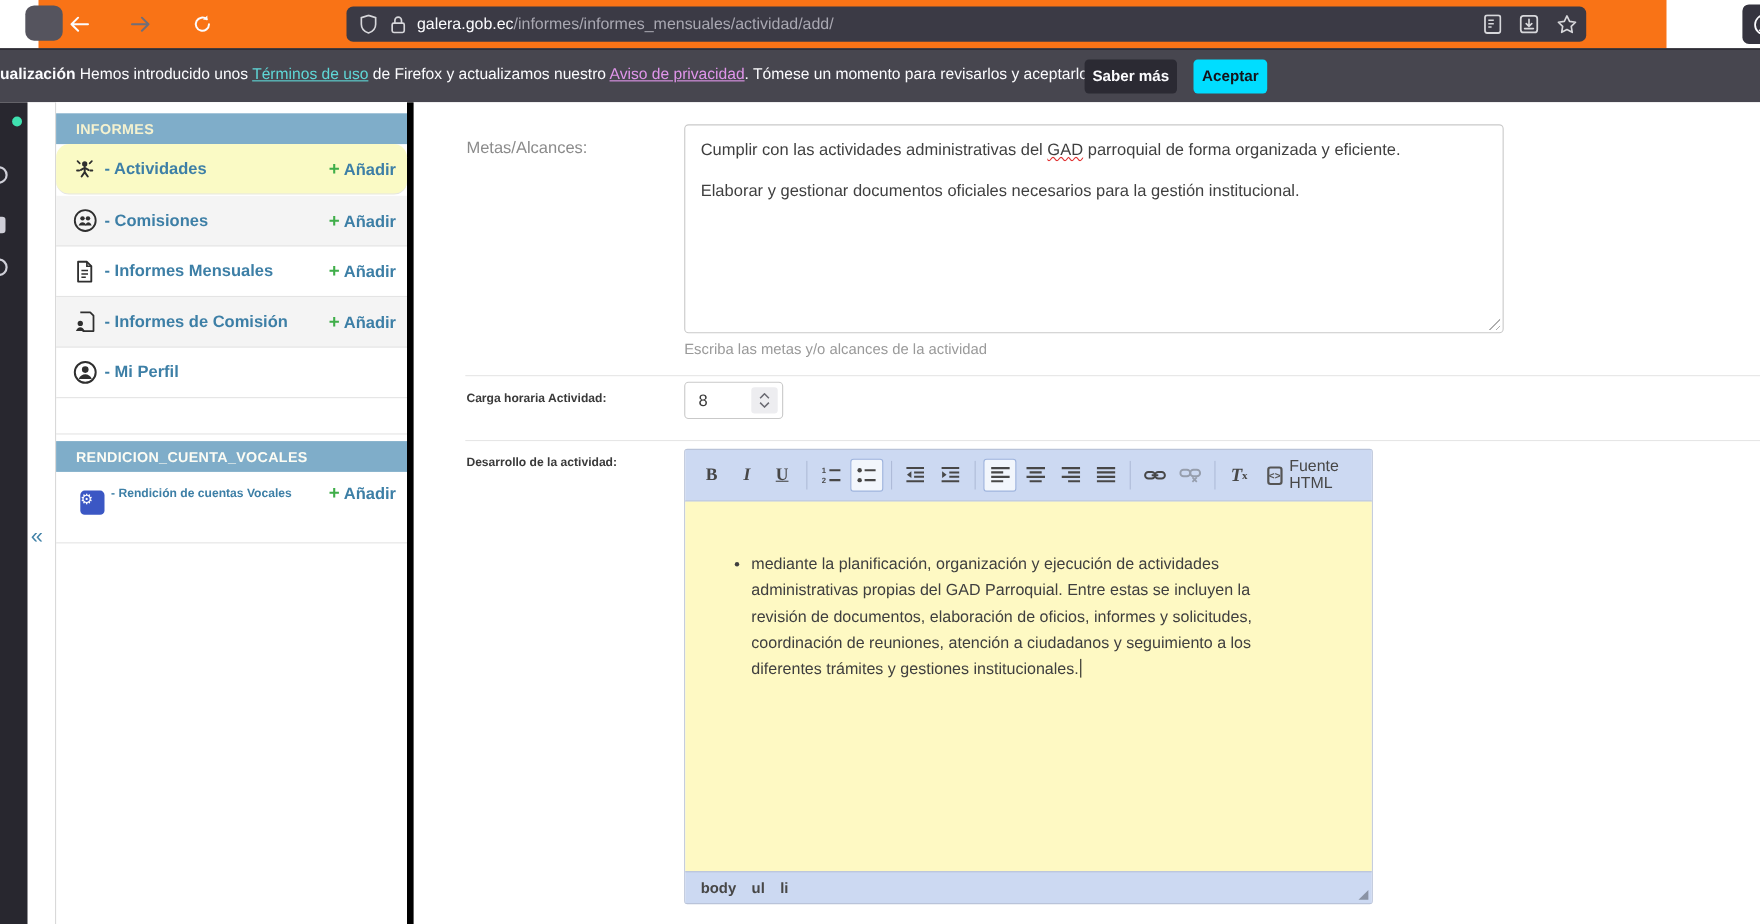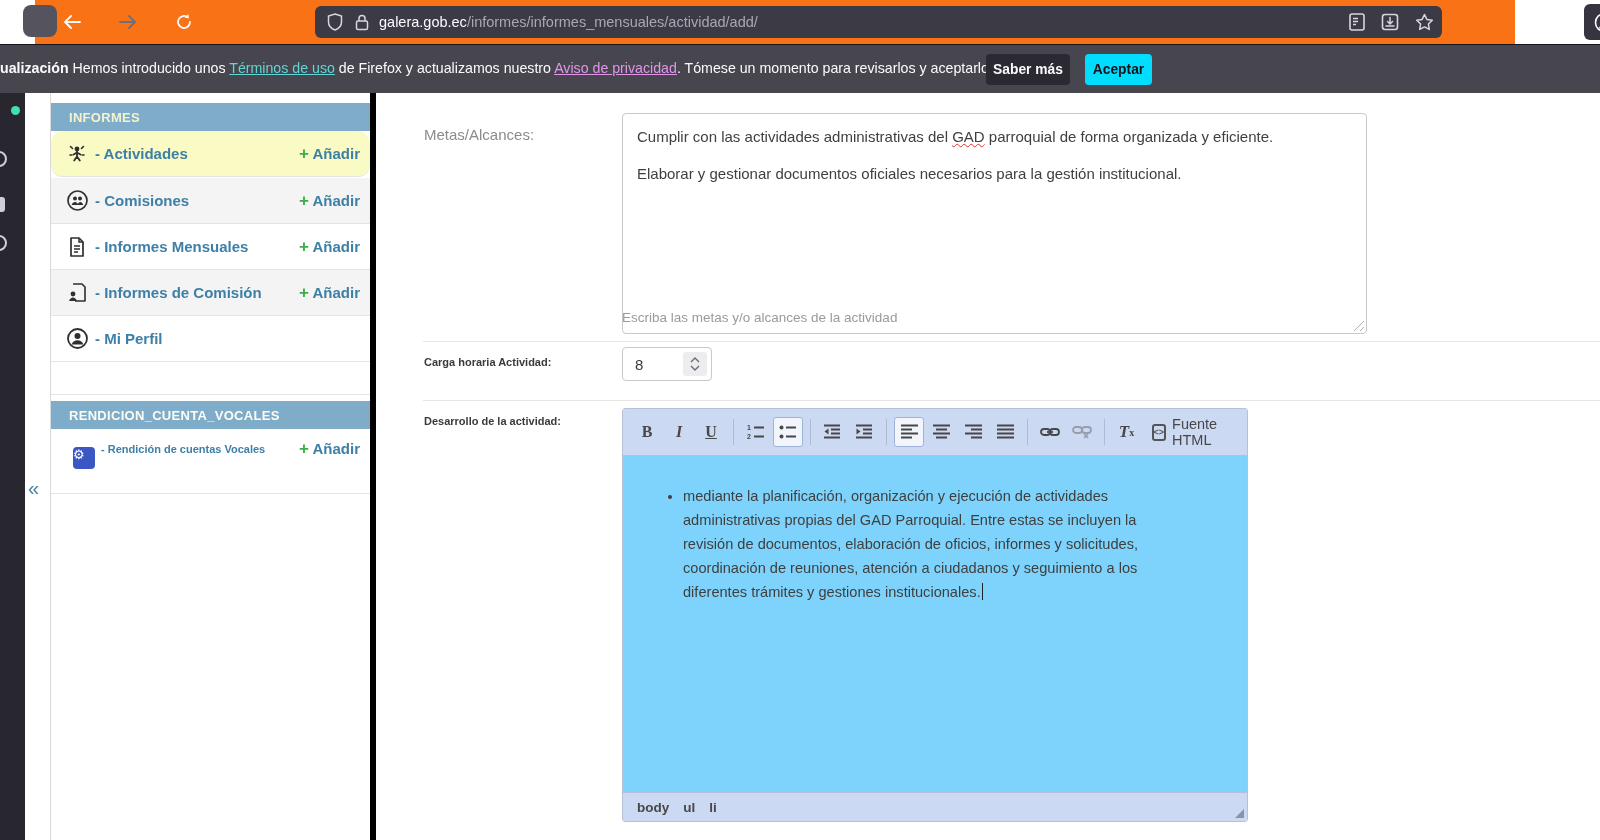--- a/index.html
+++ b/index.html
@@ -76,21 +76,21 @@
   .menu-item-tall .mi-icon { display:inline-block; vertical-align:-6px; margin-right:6px; }
   .menu-item-tall .mi-label { color:#3d7fa6; font-weight:bold; font-size:11px; line-height:18px;text-align:center; }
   .gear-badge { display:inline-flex; width:22px; height:22px; background:#3b57c4;
     border-radius:4px; color:#fff; align-items:center; justify-content:center; font-size:13px; }
 
   
   .form-label-gray { position:absolute; left:424px; font-size:15px; color:#8b8b8b; }
   .form-label-bold { position:absolute; left:424px; font-size:11px; font-weight:bold; color:#3a3a3a; }
   .divider { position:absolute; left:423px; width:1177px; border-top:1px solid #e6e6e6; }
 
-  .metas-box { position:absolute; left:622px; top:20px; width:745px; height:221px;
+  .metas-box { position:absolute; left:622px; top:20px; width:745px; height:190px;
     background:#fff; border:1px solid #c9c9c9; border-radius:4px; padding:11px 14px;
     font-size:15px; color:#3f3f3f; line-height:1.55; overflow:hidden; }
   .metas-box p + p { margin-top:14px; }
   .squiggle { text-decoration:underline; text-decoration-style:wavy;
     text-decoration-color:#e03131; text-decoration-thickness:1px; }
   .resize-handle { position:absolute; right:2px; bottom:2px; width:13px; height:13px;
     background:repeating-linear-gradient(135deg, transparent 0 3px, #9a9a9a 3px 4px); 
     clip-path:polygon(100% 0, 100% 100%, 0 100%); opacity:.8; }
   .help-text { position:absolute; left:622px; top:217px; font-size:13.5px; color:#9a9a9a; }
 
@@ -114,21 +114,21 @@
   .tb-btn.disabled { opacity:.4; cursor:default; }
   .tb-sep { width:1px; height:26px; background:#aebbd8; margin:0 6px; }
   .tb-b { font-weight:bold; font-family:"Liberation Serif",serif; }
   .tb-i { font-style:italic; font-family:"Liberation Serif",serif; font-weight:bold; }
   .tb-u { text-decoration:underline; font-weight:bold; font-family:"Liberation Serif",serif; }
   .tb-tx { font-family:"Liberation Serif",serif; font-style:italic; font-weight:bold; font-size:17px; }
   .tb-tx sub { font-style:normal; font-size:10px; font-weight:bold; }
   .tb-source { padding:0 8px; gap:6px; font-size:14.5px; color:#474747; }
   .src-ico { width:17px; height:17px; border:2px solid #555; border-radius:3px;
     display:flex; align-items:center; justify-content:center; font-size:9px; font-weight:bold; color:#555; }
-  .ed-content { flex:1; background:#7dd3fc; padding:28px 20px 0 40px; overflow:hidden; }
+  .ed-content { flex:1; background:#fef9c3; padding:45px 20px 0 40px; overflow:hidden; }
   .ed-content ul { margin-left:20px; }
   .ed-content li { width:482px; font-size:14.6px; color:#3f3f3f; line-height:24px; }
   .caret { display:inline-block; width:1px; height:17px; background:#222;
     vertical-align:-3px; margin-left:1px; }
   .ed-footer { height:29px; background:#ccd9f2; border-top:1px solid #b7c1d6;
     display:flex; align-items:center; padding-left:14px; position:relative; }
   .ed-footer span { font-size:13.5px; font-weight:bold; color:#474747; margin-right:14px; cursor:pointer; }
   .ed-resize { position:absolute; right:3px; bottom:3px; width:0; height:0;
     border-left:9px solid transparent; border-bottom:9px solid #8a93a5; cursor:nwse-resize; }
 

